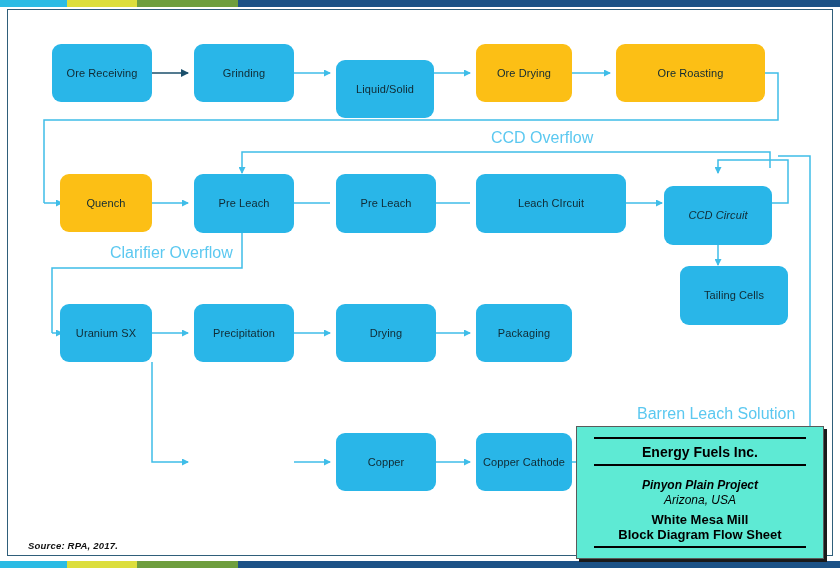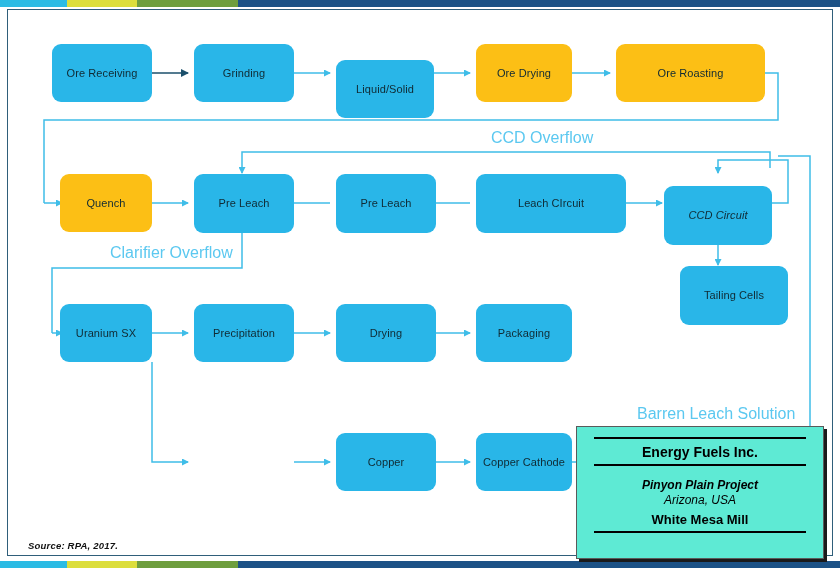--- a/index.html
+++ b/index.html
@@ -175,20 +175,21 @@
 
   <div class="source">Source:  RPA, 2017.</div>
 
   <div class="titleblock">
     <div class="tb-rule"></div>
     <div class="tb-company">Energy Fuels Inc.</div>
     <div class="tb-rule"></div>
     <div class="tb-project">Pinyon Plain Project</div>
     <div class="tb-loc">Arizona, USA</div>
     <div class="tb-mill">White Mesa Mill</div>
+    <div class="tb-sheet">Block Diagram Flow Sheet</div>
     <div class="tb-rule thin"></div>
   </div>
 
 </div>
 
 <div class="strip bottom">
   <div class="seg cyan"></div>
   <div class="seg yellow"></div>
   <div class="seg green"></div>
   <div class="seg navy"></div>

